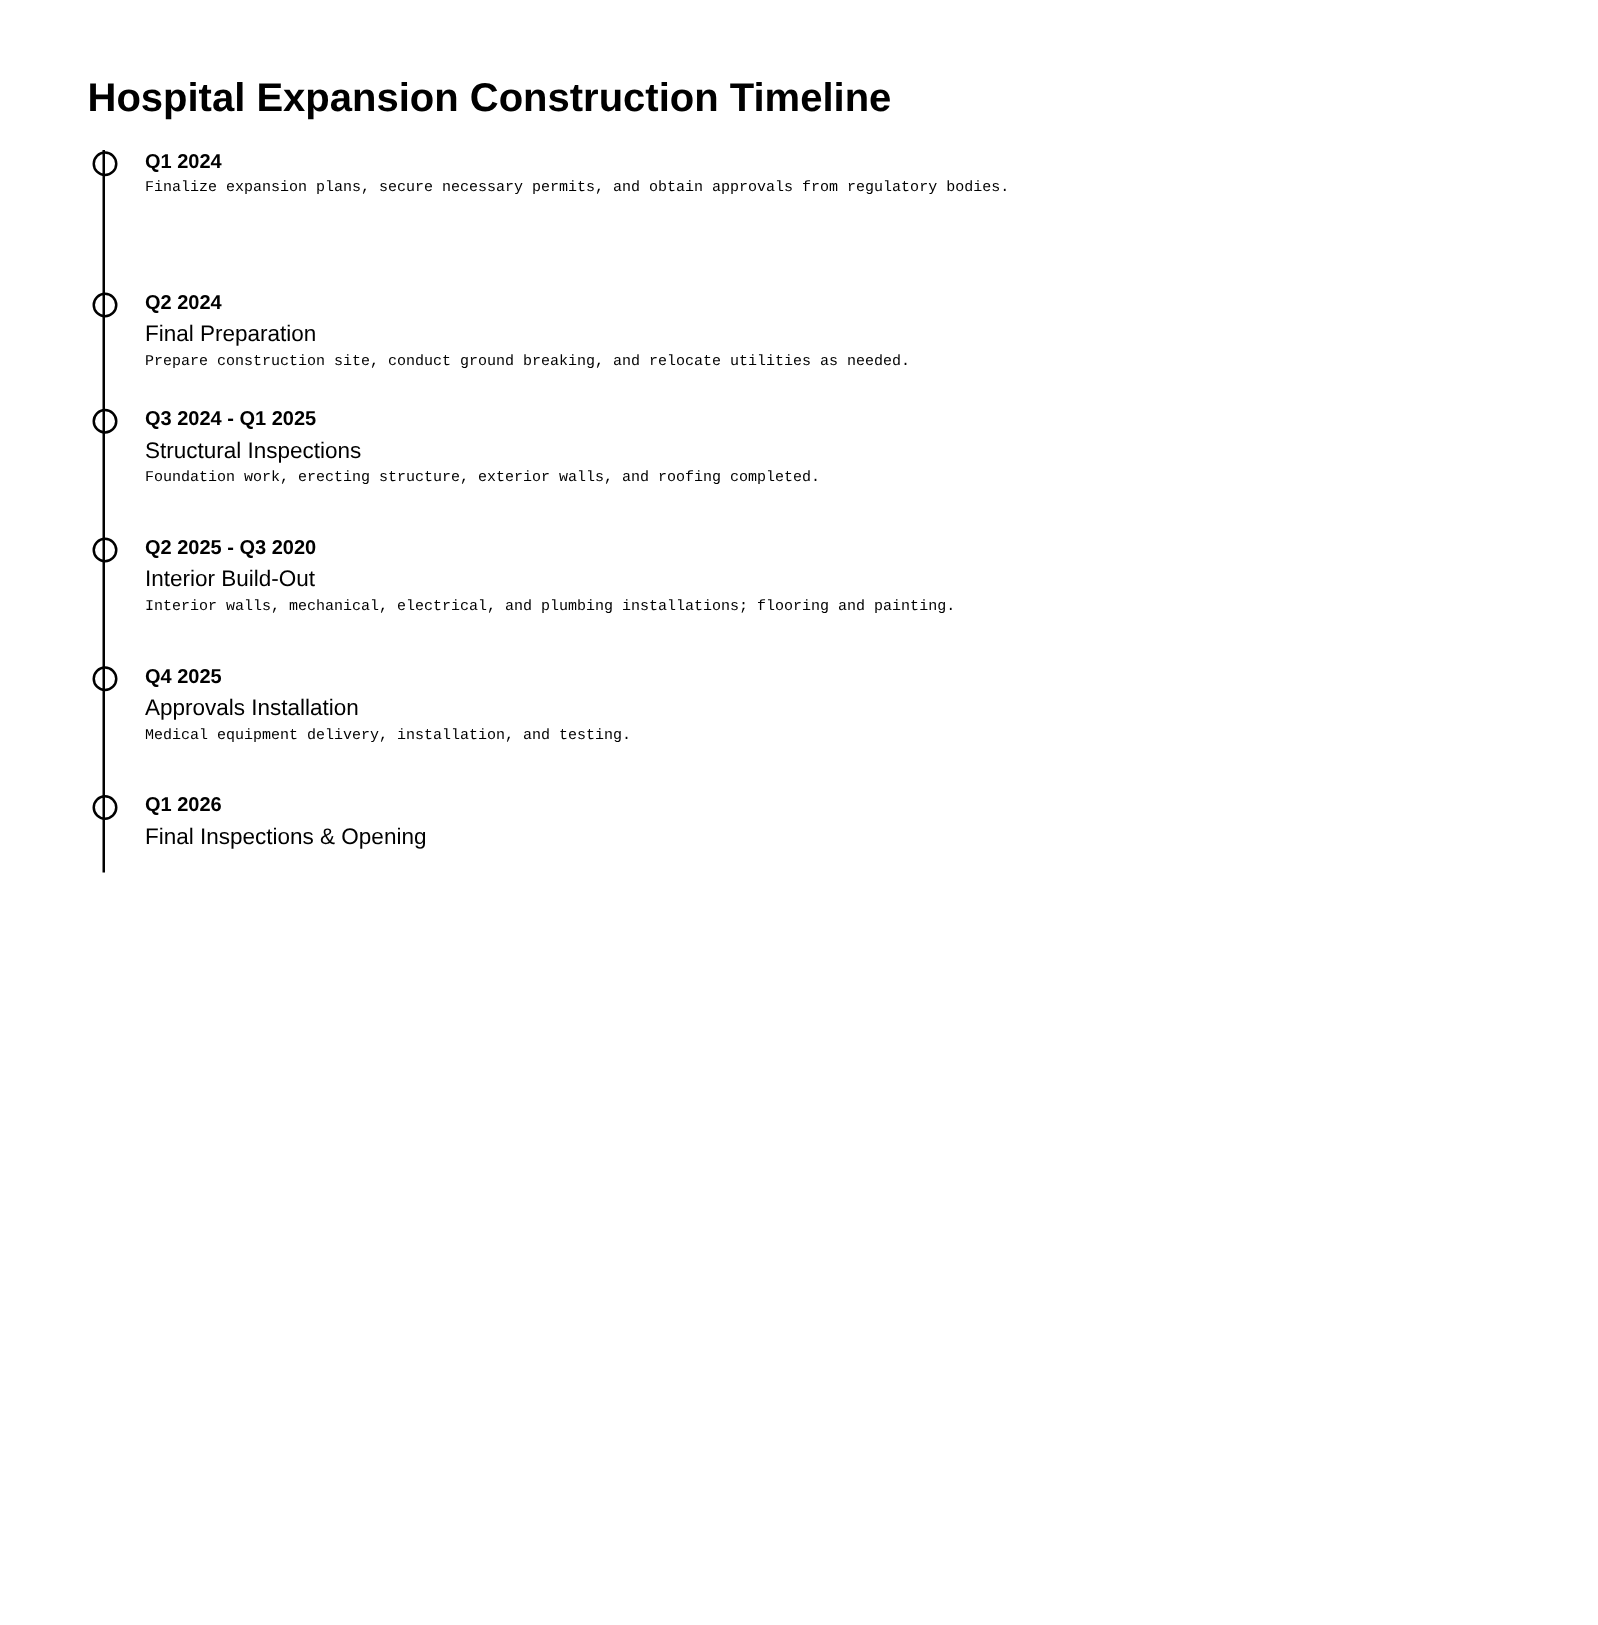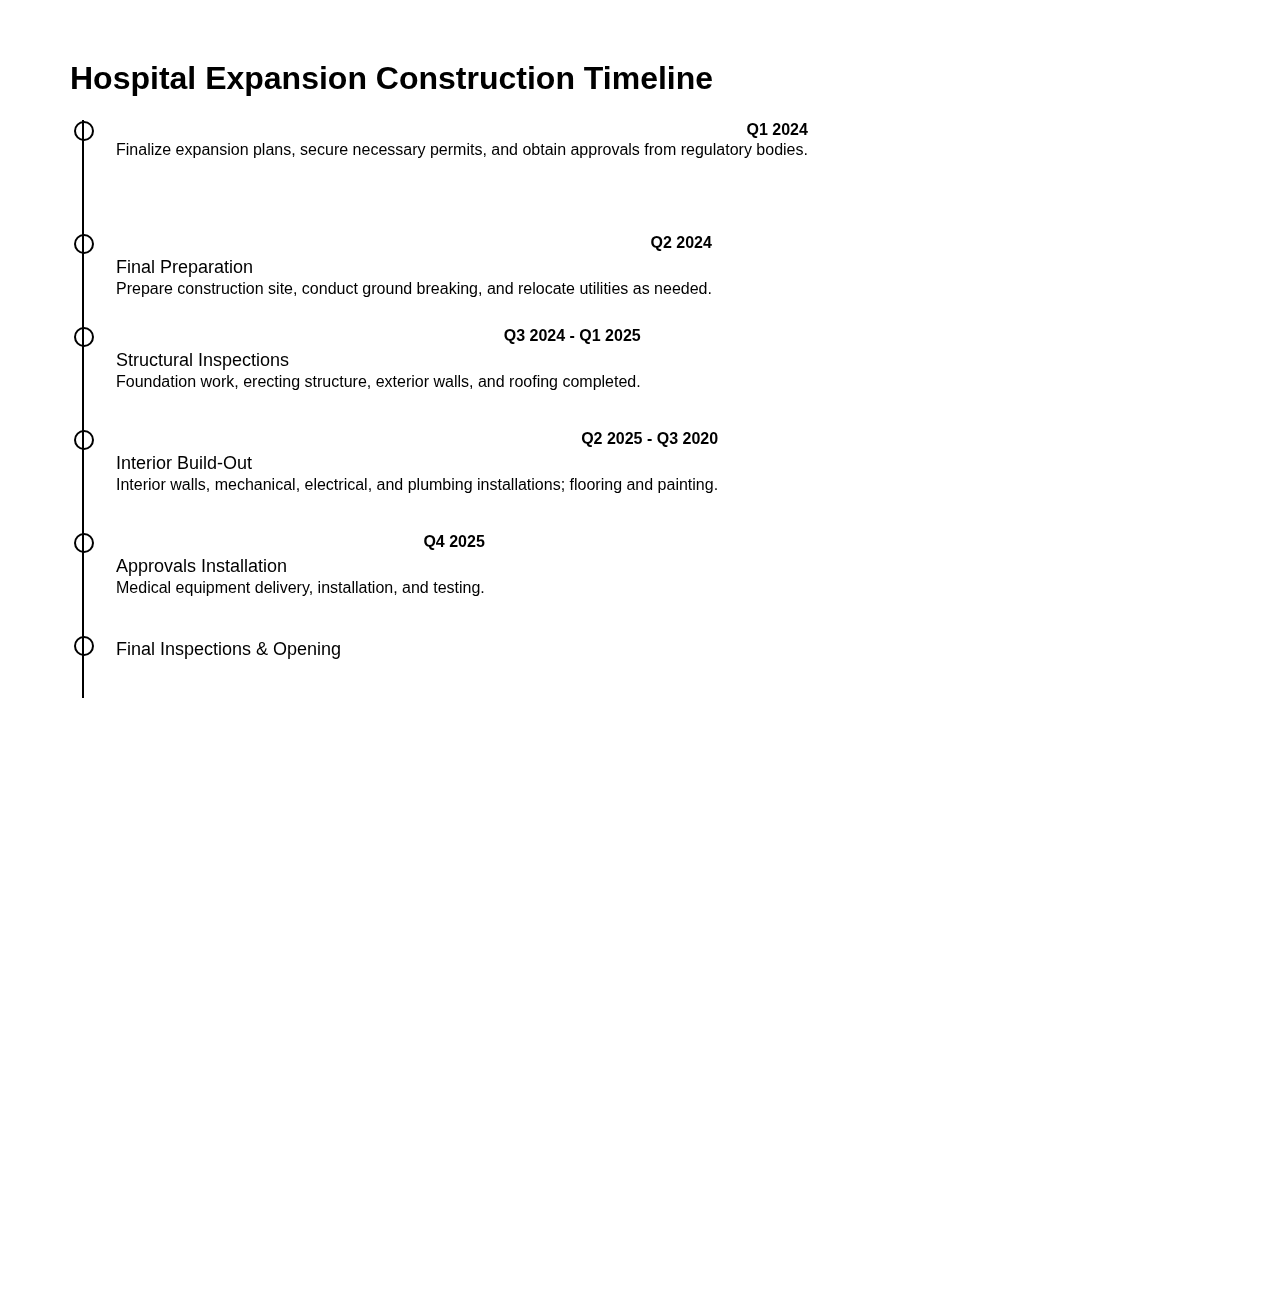--- a/index.html
+++ b/index.html
@@ -3,23 +3,23 @@
 <meta charset="utf-8">
 <style>
   html, body { margin: 0; padding: 0; background: #ffffff; }
   body { width: 1278px; height: 1300px; font-family: "Liberation Sans", sans-serif; color: #000; position: relative; }
   .page-title { position: absolute; left: 70px; top: 58px; margin: 0; font-size: 32px; font-weight: bold; line-height: 40px; letter-spacing: 0; }
   .timeline { position: absolute; left: 82px; top: 120px; width: 1000px; }
   .timeline-line { position: absolute; left: 0; top: 0; width: 2px; height: 578px; background: #000; }
   .event { position: absolute; left: 0; width: 1000px; height: 103px; }
   .dot { position: absolute; left: -8px; top: 1px; width: 16px; height: 16px; border: 2px solid #000; border-radius: 50%; background: transparent; box-sizing: content-box; }
   .event-text { position: absolute; left: 34px; top: 0; }
-  .date { font-weight: bold; font-size: 16px; line-height: 20px; text-align: right; }
+  .date { font-weight: bold; font-size: 16px; line-height: 20px; }
   .etitle { font-size: 18px; line-height: 24px; margin-top: 2px; }
-  .desc { font-size: 16px; line-height: 20px; }
+  .desc { font-size: 12px; line-height: 20px; font-family: Liberation Mono, monospace; }
 </style>
 </head>
 <body>
 
 <h1 class="page-title">Hospital Expansion Construction Timeline</h1>
 
 <div class="timeline">
   <div class="timeline-line"></div>
 
   <div class="event" style="top:0px">
@@ -62,16 +62,17 @@
     <div class="event-text">
       <div class="date">Q4 2025</div>
       <div class="etitle">Approvals Installation</div>
       <div class="desc">Medical equipment delivery, installation, and testing.</div>
     </div>
   </div>
 
   <div class="event" style="top:515px">
     <div class="dot"></div>
     <div class="event-text">
+      <div class="date">Q1 2026</div>
       <div class="etitle">Final Inspections &amp; Opening</div>
     </div>
   </div>
 </div>
 
 </body></html>

